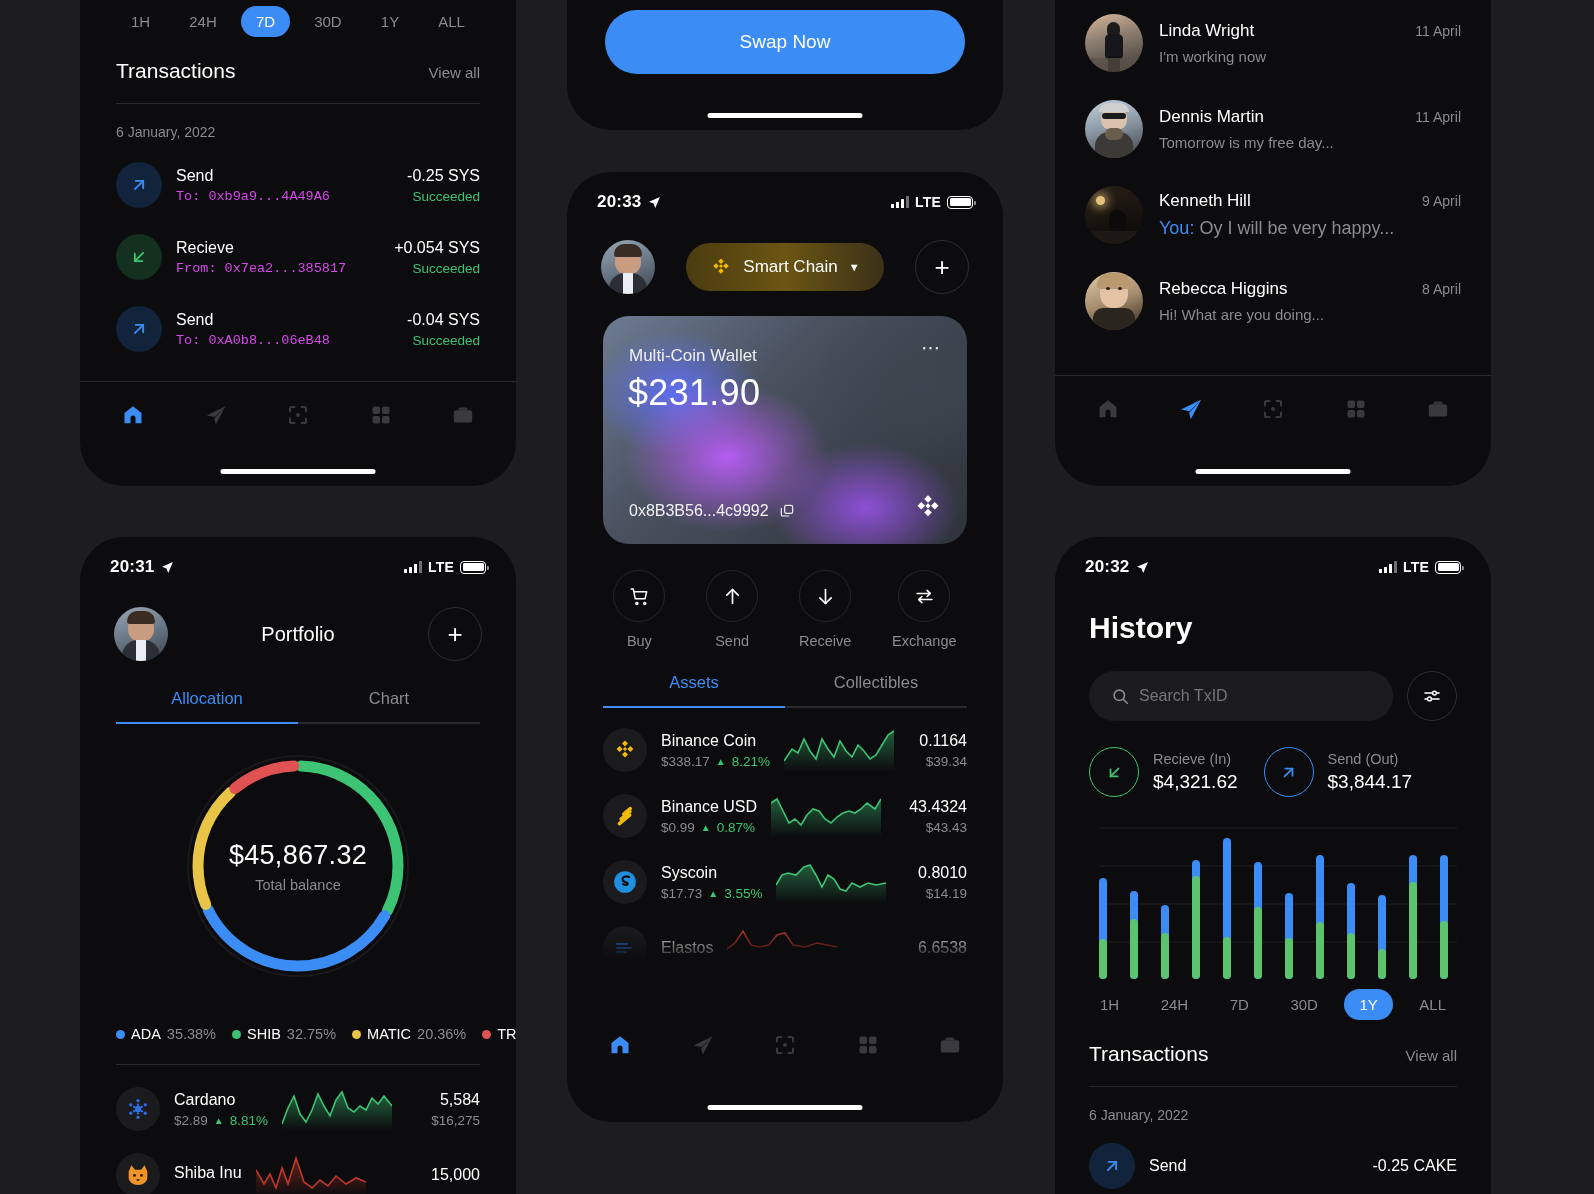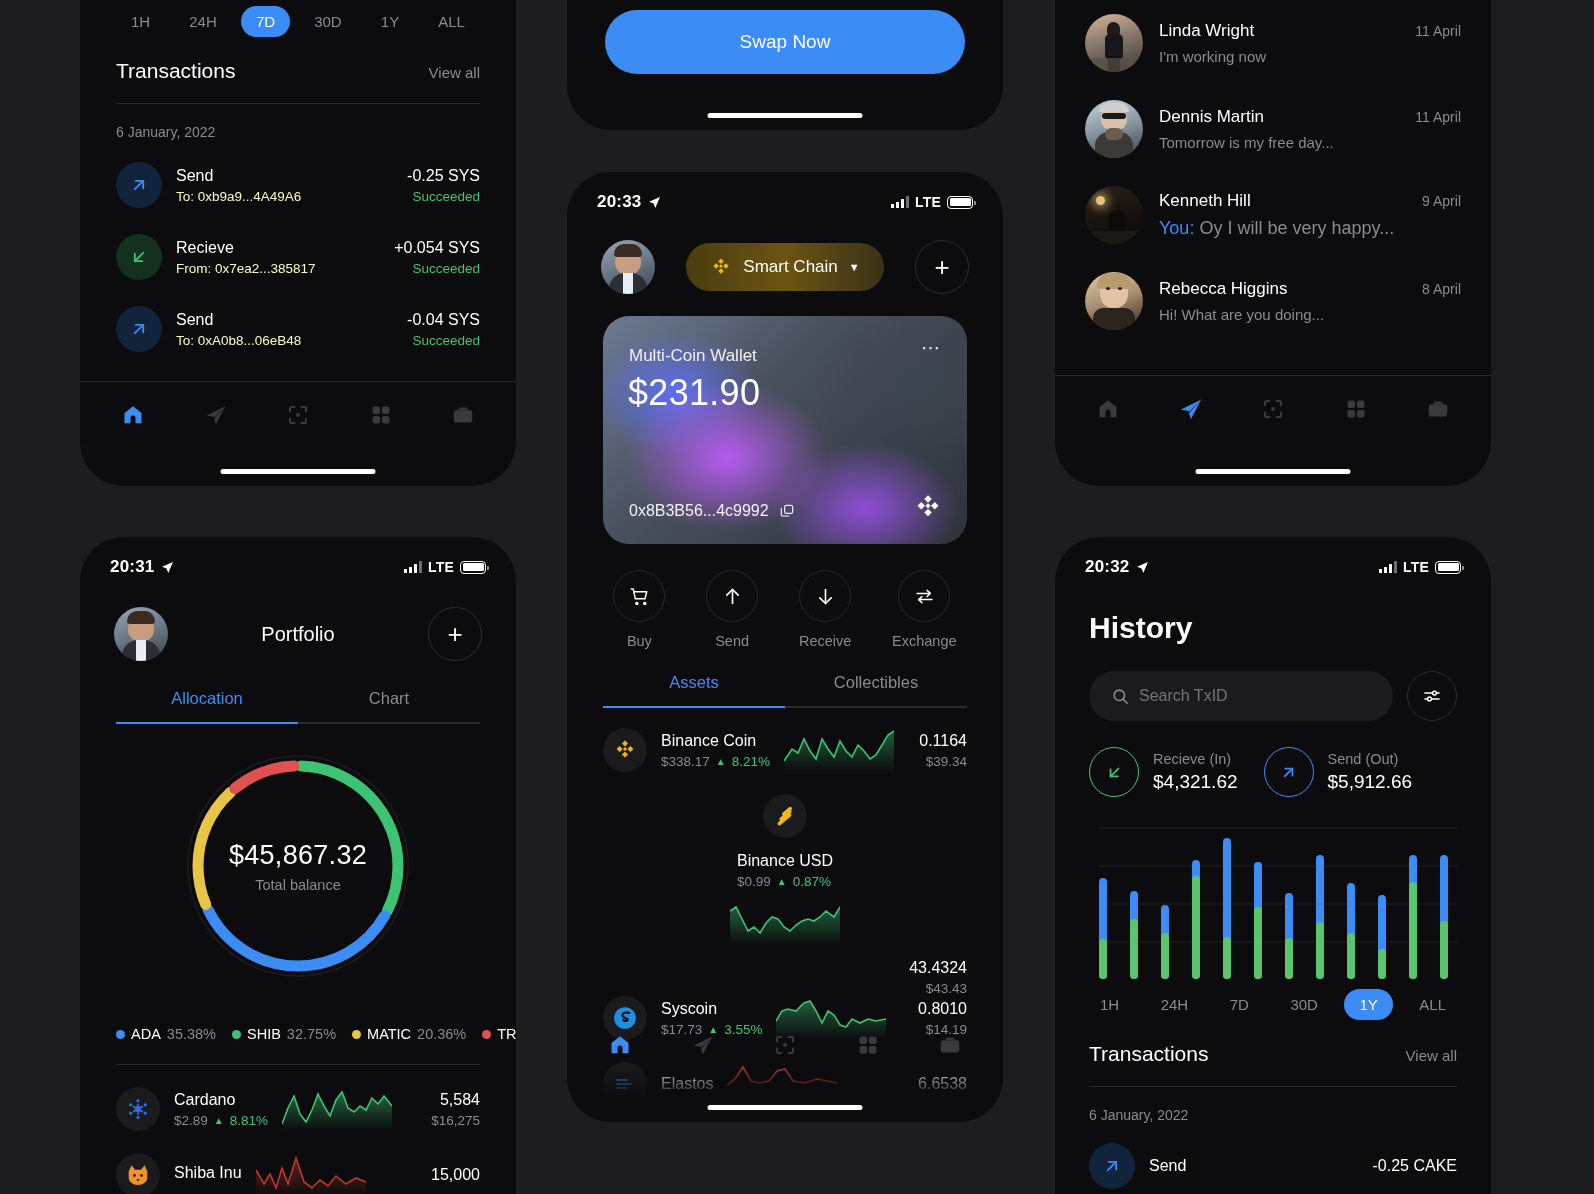--- a/index.html
+++ b/index.html
@@ -47,21 +47,21 @@
   
   .secthead { display:flex; align-items:baseline; justify-content:space-between; }
   .secthead h3 { font-size:21px; font-weight:500; }
   .viewall { font-size:15px; color:#8a8a8f; cursor:pointer;}
   .datelabel { font-size:14px; color:#8a8a8f; }
   .tx { display:flex; align-items:center; gap:14px; }
   .txico { width:46px;height:46px;border-radius:50%; display:flex;align-items:center;justify-content:center; flex:0 0 auto;}
   .txico.out{ background:#11243c; } .txico.inn{ background:#14301f; }
   .txmid { flex:1 1 auto; min-width:0;}
   .txt1 { font-size:16px; }
-  .txt2 { font-size:13.5px; color:#fef9c3; margin-top:4px;}
+  .txt2 { font-size:13.5px; color:#d946ef; margin-top:4px;font-family:Liberation Mono, monospace;}
   .txright { text-align:right; }
   .txamt { font-size:16px; }
   .txst { font-size:13.5px; color:#3cc474; margin-top:4px;}
   
   .av { border-radius:50%; overflow:hidden; flex:0 0 auto; position:relative; }
   .av b { position:absolute; display:block; }
   
   .donut { position:relative; width:232px; height:232px; margin:0 auto;}
   .donutlabel { position:absolute; inset:0; display:flex; flex-direction:column; align-items:center; justify-content:center;}
   .donutlabel .v { font-size:27px; font-weight:500; letter-spacing:.3px;}
@@ -520,21 +520,21 @@
           </defs>
         <path d="M0,32 L8,20 L14,24 L20,10 L26,22 L32,30 L38,10 L44,20 L50,28 L56,12 L62,22 L68,28 L74,16 L80,22 L86,30 L92,26 L98,16 L104,6 L110,2 L110,42 L0,42 Z" fill="url(#w1)"></path>
         <path d="M0,32 L8,20 L14,24 L20,10 L26,22 L32,30 L38,10 L44,20 L50,28 L56,12 L62,22 L68,28 L74,16 L80,22 L86,30 L92,26 L98,16 L104,6 L110,2" fill="none" stroke="#3cc474" stroke-width="1.6"></path>
       </svg>
       <div class="aright">
         <div class="aqty">0.1164</div>
         <div class="aval">$39.34</div>
       </div>
     </div>
 
-    <div class="asset" style="flex-direction:column;">
+    <div class="asset" style="margin-bottom:22px;">
       <div class="aico">
         <svg width="24" height="24" viewBox="0 0 24 24" fill="#f0b90b">
             <rect x="3" y="13.6" width="17" height="3.6" rx="1.8" transform="rotate(-40 11.5 15.4)"></rect>
             <rect x="5" y="9.6" width="15" height="3.6" rx="1.8" transform="rotate(-40 12.5 11.4)"></rect>
             <rect x="8" y="5.6" width="12" height="3.6" rx="1.8" transform="rotate(-40 14 7.4)"></rect>
           </svg>
       </div>
       <div>
         <div class="aname">Binance USD</div>
         <div class="asub">
@@ -810,21 +810,21 @@
     </div>
     <div class="row" style="gap:14px;">
       <div style="width:50px;height:50px;border-radius:50%;border:1.6px solid #3b8cf5;display:flex;align-items:center;justify-content:center;">
         <svg width="19" height="19" viewBox="0 0 24 24" fill="none" stroke="#3b8cf5" stroke-width="2.2" stroke-linecap="round" stroke-linejoin="round">
             <line x1="7" y1="17" x2="17" y2="7"></line>
             <polyline points="8 7 17 7 17 16"></polyline>
           </svg>
       </div>
       <div>
         <div class="muted" style="font-size:14.5px;">Send (Out)</div>
-        <div style="font-size:19px;margin-top:4px;">$5,912.66</div>
+        <div style="font-size:19px;margin-top:4px;">$3,844.17</div>
       </div>
     </div>
   </div>
 
   <div style="position:relative; margin:26px 34px 0; height:160px;">
     <svg width="368" height="160" viewBox="0 0 368 160">
       <g stroke="#1f1f22" stroke-width="1">
         <line x1="10" y1="5" x2="368" y2="5"></line>
         <line x1="10" y1="43" x2="368" y2="43"></line>
         <line x1="10" y1="81" x2="368" y2="81"></line>

